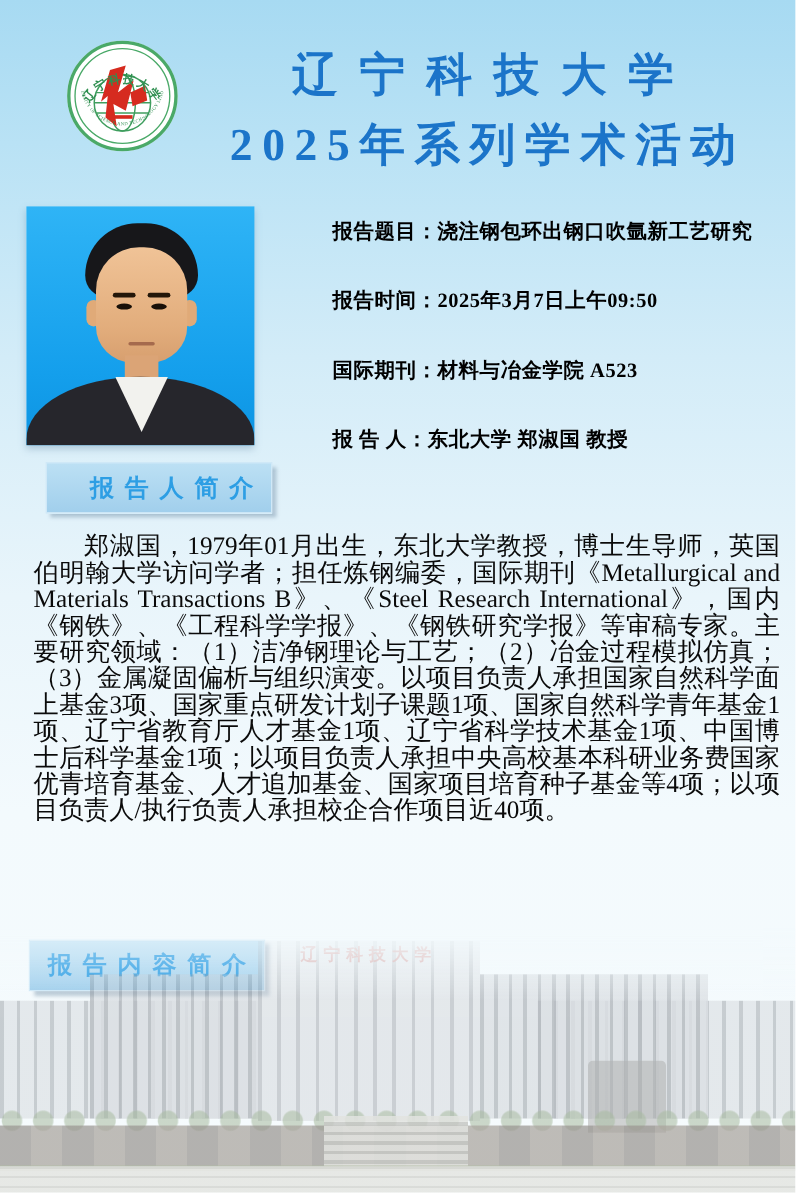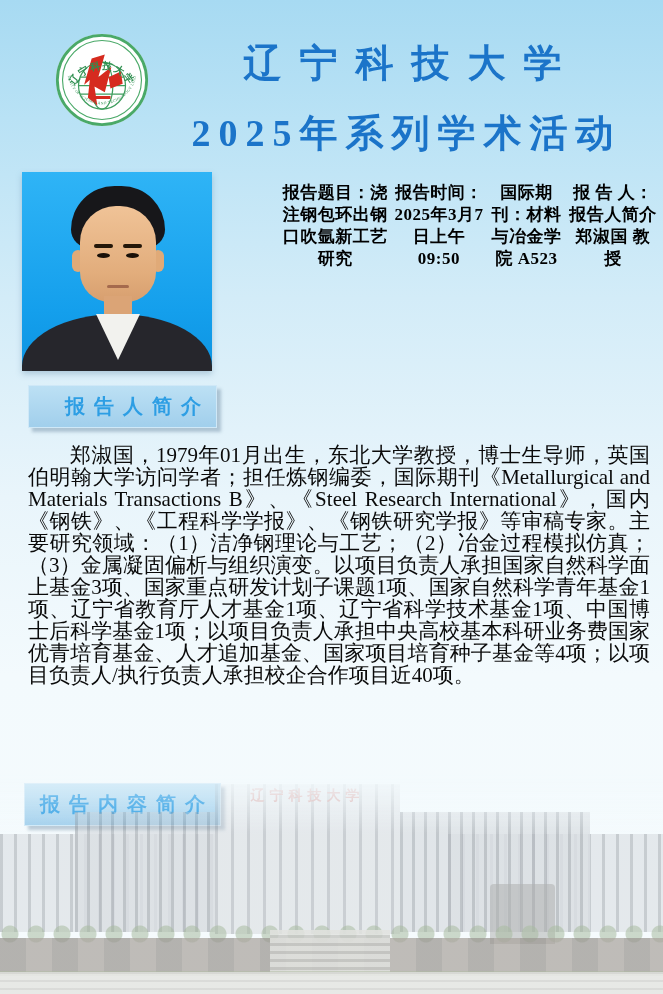--- a/index.html
+++ b/index.html
@@ -8,21 +8,21 @@
   .poster {
     position:relative; width:663px; height:994px; overflow:hidden;
     background:linear-gradient(180deg,#a7daf2 0%,#b9e2f5 12%,#d3ecf8 30%,#e9f5fb 50%,#f3fafd 68%,#f6fbfd 100%);
   }
 
   
   .logo { position:absolute; left:55px; top:33px; width:94px; height:94px; }
   .titles { position:absolute; left:150px; right:8px; top:38px; text-align:center;
             color:#1b74c9; font-weight:bold; }
   .title1 { font-size:38px; letter-spacing:18px; line-height:50px; text-indent:18px; }
-  .title2 { font-size:38px; letter-spacing:8px; line-height:50px; margin-top:20px; text-indent:8px; }
+  .title2 { font-size:38px; letter-spacing:8px; line-height:50px; margin-top:8px; text-indent:8px; }
 
   
   .photo { position:absolute; left:22px; top:172px; width:190px; height:199px;
            background:linear-gradient(180deg,#2fb4f6 0%,#149fec 70%,#0d94e2 100%);
            overflow:hidden; box-shadow:0 3px 6px rgba(90,130,160,.35); }
   .hair  { position:absolute; left:49px; top:14px; width:94px; height:62px; background:#17171a;
            border-radius:47px 47px 20px 20px; }
   .face  { position:absolute; left:58px; top:34px; width:76px; height:96px;
            background:linear-gradient(180deg,#f0c397 0%,#e2ad7c 70%,#d79f6f 100%);
            border-radius:36px 36px 30px 30px; }
@@ -34,30 +34,30 @@
   .eye-l { left:75px; } .eye-r { left:104px; }
   .mouth { position:absolute; left:85px; top:113px; width:22px; height:3px; background:#a56a4d; border-radius:2px; }
   .neck  { position:absolute; left:82px; top:124px; width:28px; height:28px; background:#dba476; }
   .suit  { position:absolute; left:0px; top:142px; width:190px; height:57px; background:#26262c;
            border-radius:52% 52% 0 0 / 95% 95% 0 0; }
   .shirt { position:absolute; left:74px; top:142px; width:44px; height:46px; background:#f2f2ee;
            clip-path:polygon(0 0,100% 0,50% 100%); }
 
   
   .details { position:absolute; left:277px; top:182px; width:380px; display:flex;
-             flex-direction:row; gap:0;text-align:center; }
+             flex-direction:column; gap:36px; }
   .drow { font-size:17px; font-weight:bold; color:#000; line-height:22px; letter-spacing:.5px; }
 
   
   .badge { position:absolute; display:inline-block;
            background:linear-gradient(180deg,#bce0f4 0%,#a1cfec 100%);
            border:1px solid #cfe8f7; color:#2d9ee4; font-weight:bold; font-size:20px;
            letter-spacing:9px; padding:7px 6px 7px 15px;
            box-shadow:4px 4px 3px rgba(110,140,165,.45); }
-  .badge-bio { left:28px; top:385px;padding-left:36px; }
+  .badge-bio { left:38px; top:385px;padding-left:36px; }
   .badge-content { left:24px; top:757px;margin-top:26px; }
 
   
   .para { position:absolute; left:28px; width:622px; color:#0a0a0a; text-align:justify;
           text-indent:2em; z-index:3; }
   .bio-text { top:444px; font-size:21px; line-height:22px; }
   .content-text { top:808px; font-size:18px; line-height:38px; }
 
   
   .campus { position:absolute; left:0; bottom:0; width:663px; height:220px; z-index:1; opacity:.55; }
@@ -139,21 +139,21 @@
     <div class="mouth"></div>
     <div class="neck"></div>
     <div class="suit"></div>
     <div class="shirt"></div>
   </div>
 
   <div class="details">
     <div class="drow"><span>报告题目：</span><span>浇注钢包环出钢口吹氩新工艺研究</span></div>
     <div class="drow"><span>报告时间：</span><span>2025年3月7日上午09:50</span></div>
     <div class="drow"><span>国际期刊：</span><span>材料与冶金学院 A523</span></div>
-    <div class="drow"><span>报 告 人：</span><span>报告人简介 郑淑国 教授</span></div>
+    <div class="drow"><span>报 告 人：</span><span>东北大学 郑淑国 教授</span></div>
   </div>
 
   <div class="badge badge-bio">报告人简介</div>
   <div class="para bio-text">郑淑国，1979年01月出生，东北大学教授，博士生导师，英国伯明翰大学访问学者；担任炼钢编委，国际期刊《Metallurgical and Materials Transactions B》、《Steel Research International》，国内《钢铁》、《工程科学学报》、《钢铁研究学报》等审稿专家。主要研究领域：（1）洁净钢理论与工艺；（2）冶金过程模拟仿真；（3）金属凝固偏析与组织演变。以项目负责人承担国家自然科学面上基金3项、国家重点研发计划子课题1项、国家自然科学青年基金1项、辽宁省教育厅人才基金1项、辽宁省科学技术基金1项、中国博士后科学基金1项；以项目负责人承担中央高校基本科研业务费国家优青培育基金、人才追加基金、国家项目培育种子基金等4项；以项目负责人/执行负责人承担校企合作项目近40项。</div>
 
   <div class="badge badge-content">报告内容简介</div>
 
   <div class="campus">
     <div class="wing wing-l"></div>
     <div class="wing wing-r"></div>

